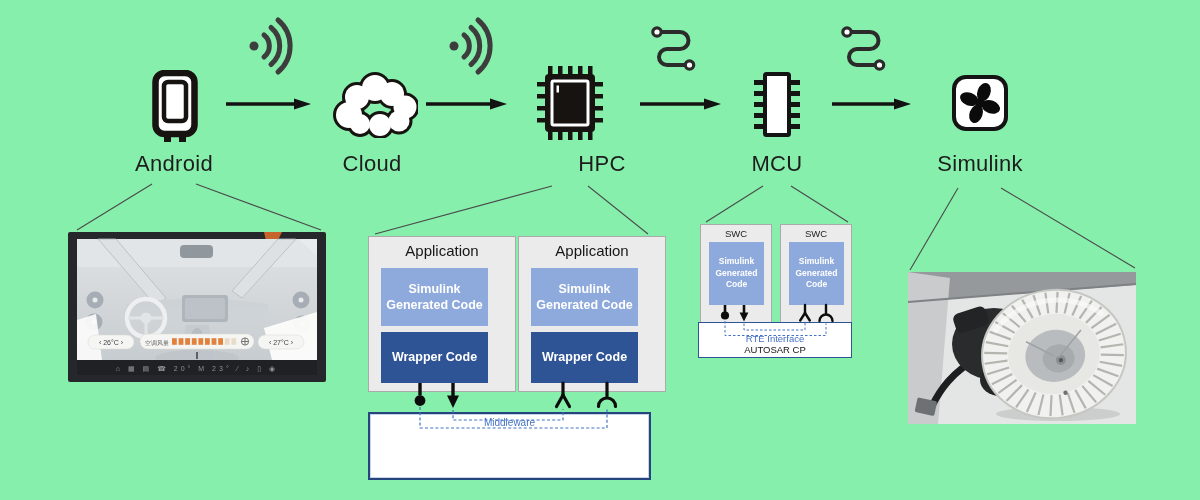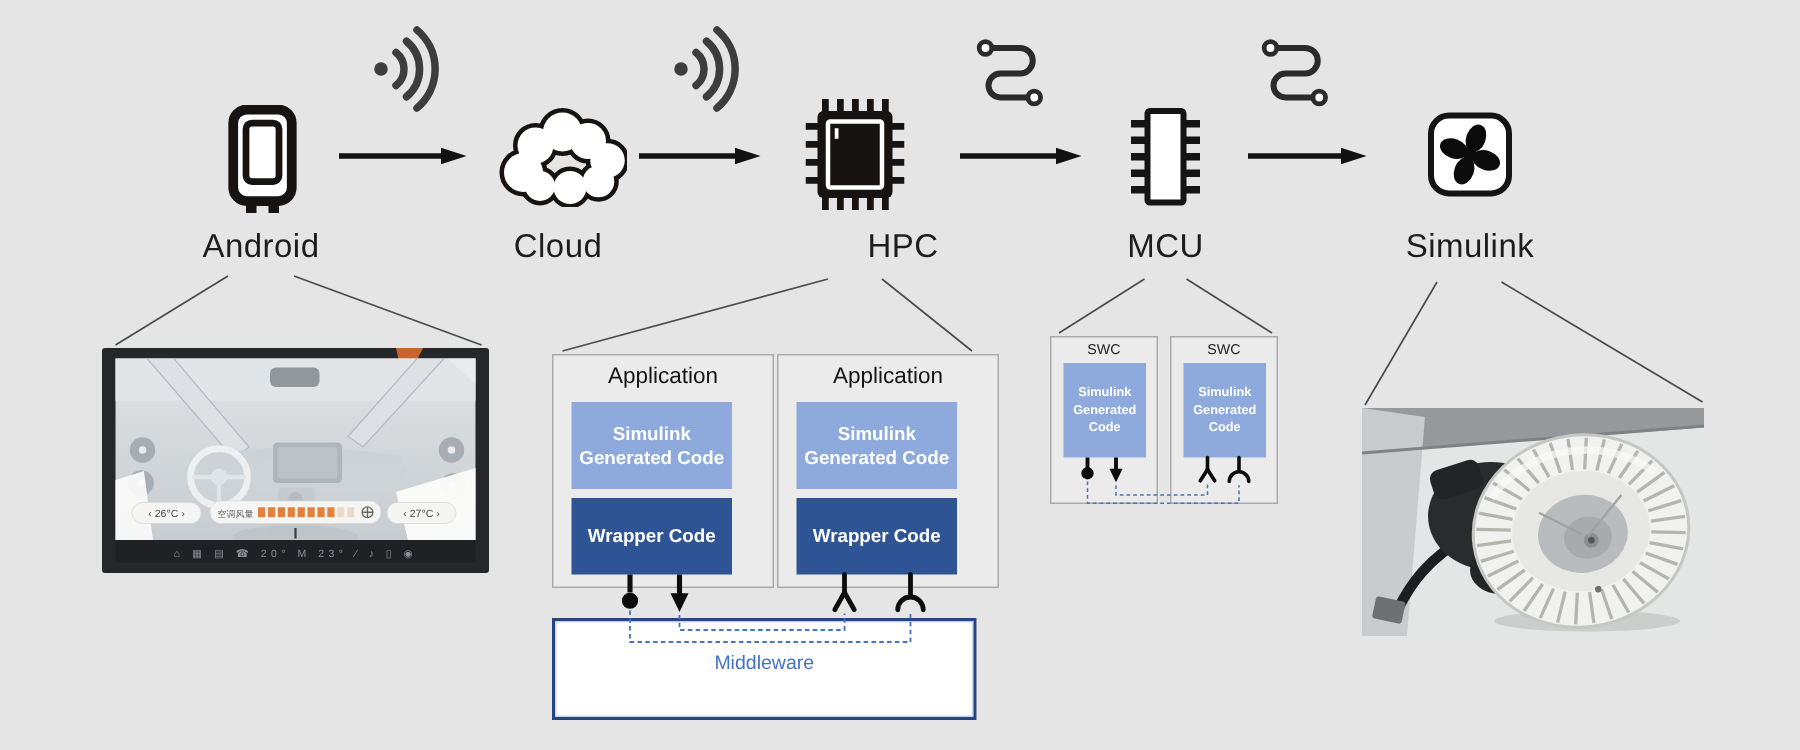--- a/index.html
+++ b/index.html
@@ -1,34 +1,34 @@
 <!DOCTYPE html>
 <html><head>
 <meta charset="utf-8">
 <style>
   html,body{margin:0;padding:0;background:#ffffff;}
-  .canvas{position:relative;width:1200px;height:500px;background:#e5e5e5;
+  .canvas{position:relative;width:1200px;height:500px;background:#86efac;
           font-family:"Liberation Sans",sans-serif;overflow:hidden;}
   .node-label{position:absolute;top:151px;transform:translateX(-50%);
               font-size:22px;color:#1d1d1d;letter-spacing:.3px;white-space:nowrap;}
   .icon-box{position:absolute;}
   .overlay{position:absolute;left:0;top:0;pointer-events:none;}
   
   .app-box{position:absolute;top:236px;width:148px;height:156px;background:#ebebeb;
            border:1px solid #aaaaaa;box-sizing:border-box;}
   .app-title{margin-top:5px;text-align:center;font-size:15px;color:#161616;}
   .code-block{position:absolute;left:12px;width:107px;color:#ffffff;font-weight:bold;
               font-size:12.5px;line-height:1.32;text-align:center;display:flex;
               align-items:center;justify-content:center;}
   .sim{top:31px;height:58px;background:#8EA9DB;}
   .wrap{top:95px;height:51px;background:#2F5496;}
   .middleware-box{position:absolute;left:368px;top:412px;width:283px;height:68px;
                   background:#ffffff;border:2px solid #24457E;box-sizing:border-box;
                   text-align:center;box-shadow:inset 0 0 0 1px #c9d3e6;}
-  .mw-title{margin-top:19px;font-size:13px;line-height:17px;color:#4472C4;}
+  .mw-title{font-size:10px;line-height:17px;color:#4472C4;}
   .mw-sub{font-size:15px;line-height:17px;color:#101010;}
   
   .swc-box{position:absolute;top:224px;width:72px;height:112px;background:#ebebeb;
            border:1px solid #aaaaaa;box-sizing:border-box;}
   .swc-title{margin-top:3px;text-align:center;font-size:9.5px;color:#222222;}
   .swc-sim{position:absolute;left:8px;top:17px;width:55px;height:63px;background:#8EA9DB;
            color:#ffffff;font-weight:bold;font-size:8.5px;line-height:1.35;text-align:center;
            display:flex;align-items:center;justify-content:center;}
   .rte-box{position:absolute;left:698px;top:322px;width:154px;height:36px;background:#ffffff;
            border:1.5px solid #2F5496;box-sizing:border-box;text-align:center;}
@@ -274,20 +274,24 @@
     <div class="mw-title">Middleware</div>
   </div>
 
   <div class="swc-box" style="left:700px">
     <div class="swc-title">SWC</div>
     <div class="swc-sim">Simulink Generated Code</div>
   </div>
   <div class="swc-box" style="left:780px">
     <div class="swc-title">SWC</div>
     <div class="swc-sim">Simulink Generated Code</div>
+  </div>
+  <div class="rte-box">
+    <div class="rte-title">RTE Interface</div>
+    <div class="rte-sub">AUTOSAR CP</div>
   </div>
 
   <div class="photo" style="left:908px;top:272px">
     <svg width="228" height="152" viewBox="0 0 228 152">
       <rect x="0" y="0" width="228" height="152" fill="#e4e5e5"></rect>
       <polygon points="0,0 228,0 228,13 0,30" fill="#95999c"></polygon>
       <polygon points="0,0 42,6 30,152 0,152" fill="#c9cbcc"></polygon>
       <line x1="0" y1="30" x2="228" y2="12" stroke="#7e8285" stroke-width="2"></line>
       <ellipse cx="150" cy="142" rx="62" ry="7" fill="#c2c4c4" opacity="0.7"></ellipse>
       <path d="M70,86 C44,100 32,118 24,134" stroke="#1d1e1f" stroke-width="7" fill="none" stroke-linecap="round"></path>

